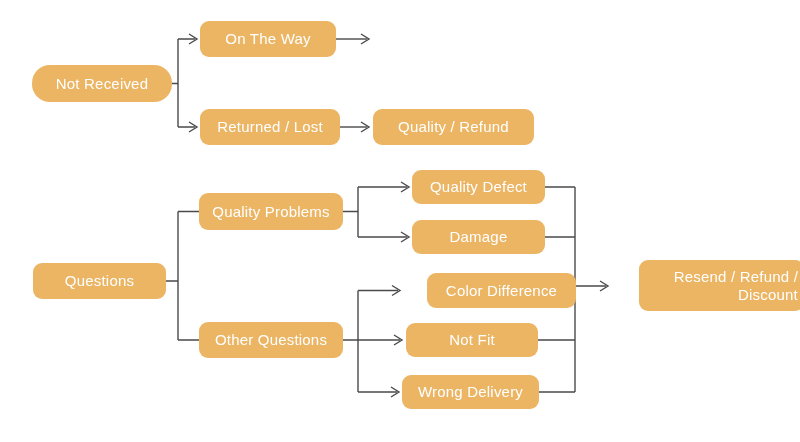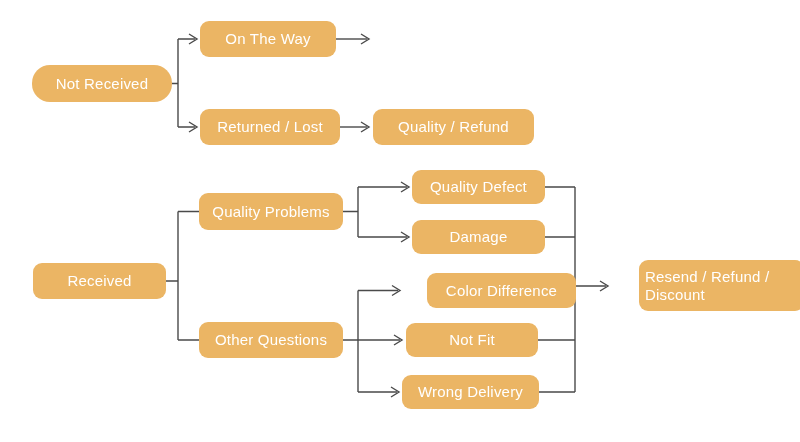--- a/index.html
+++ b/index.html
@@ -19,21 +19,21 @@
   }
   .node {
     position: absolute;
     box-sizing: border-box;
     background: var(--node-fill, #ebb564);
     color: var(--node-text, #ffffff);
     border-radius: 9px;
     display: flex;
     align-items: center;
     justify-content: center;
-    text-align: left;
+    text-align: right;
     font-size: 15px;
     letter-spacing: 0.2px;
     line-height: 18px;
     padding: 14px 6px;
   }
   
   .n-not-received            { left: 32px;  top: 65px;  width: 140px; height: 37px; border-radius: 18px; }
   .n-on-the-way              { left: 200px; top: 21px;  width: 136px; height: 36px; }
   .n-please-be-patient       { left: 373px; top: 21px;  width: 238px; height: 36px; }
   .n-returned-lost           { left: 200px; top: 109px; width: 140px; height: 36px; }
@@ -86,21 +86,21 @@
   <div class="node n-on-the-way">
     <span>On The Way</span>
   </div>
   <div class="node n-returned-lost">
     <span>Returned / Lost</span>
   </div>
   <div class="node n-resend-refund">
     <span>Quality / Refund</span>
   </div>
   <div class="node n-received">
-    <span>Received</span>
+    <span>Questions</span>
   </div>
   <div class="node n-quality-problems">
     <span>Quality Problems</span>
   </div>
   <div class="node n-other-questions">
     <span>Other Questions</span>
   </div>
   <div class="node n-quality-defect">
     <span>Quality Defect</span>
   </div>

